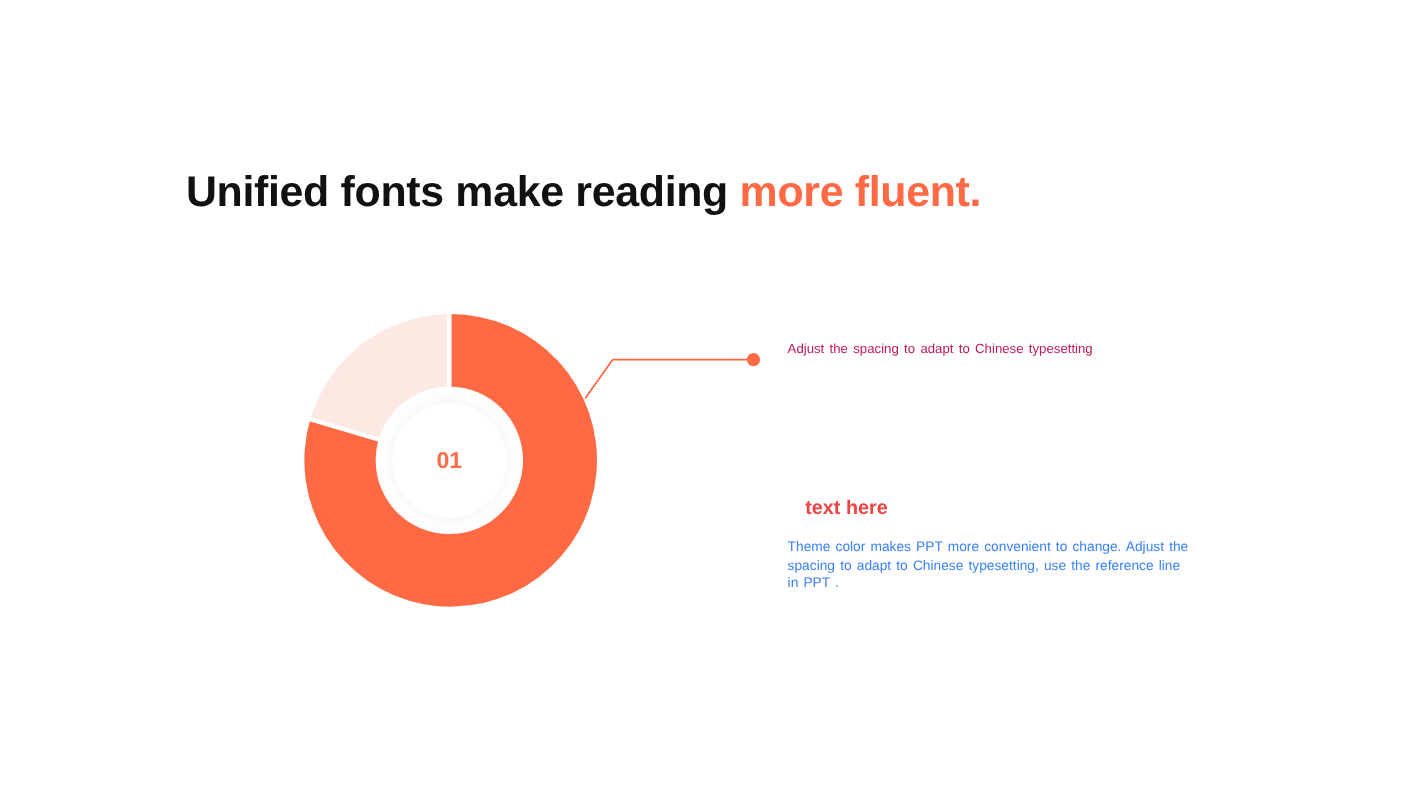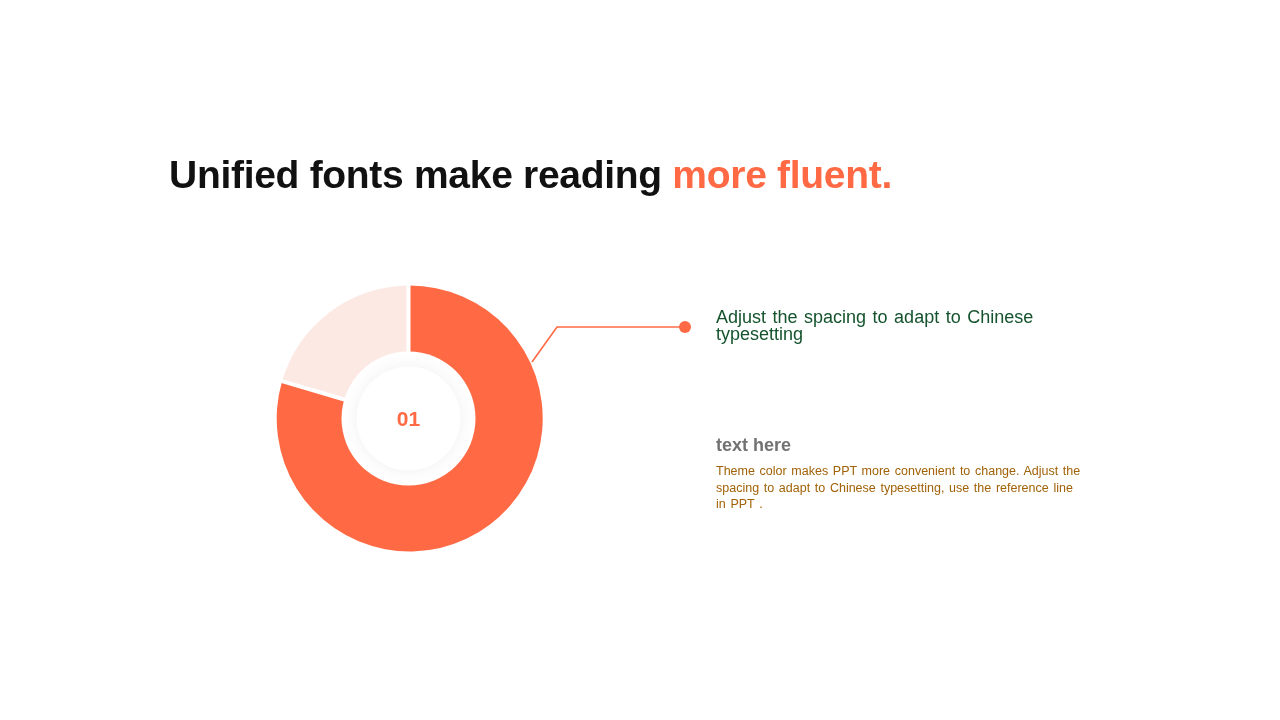--- a/index.html
+++ b/index.html
@@ -80,43 +80,43 @@
     width: 400px;
   }
   .callout-a .big {
     font-size: 32px;
     font-weight: bold;
     color: #FF6A45;
     line-height: 38px;
     margin: 0;
   }
   .callout-a .sub {
-    font-size: 18px;
-    color: #14532d;
+    font-size: 12px;
+    color: #be185d;
     line-height: 17px;
     margin: 5px 0 0 0;
     word-spacing: 1.5px;
   }
 
   .callout-b {
     position: absolute;
     left: 716px;
     top: 433px;
     width: 368px;
   }
   .callout-b .head {
     font-size: 18px;
     font-weight: bold;
-    color: #737373;
+    color: #ef4444;
     line-height: 24px;
-    margin: 0;
+    margin: 16px;
   }
   .callout-b .body {
     font-size: 12.5px;
-    color: #a16207;
+    color: #3b82f6;
     line-height: 16.5px;
     margin: 6px 0 0 0;
     word-spacing: 1.2px;
   }
 </style>
 </head>
 <body>
 
 <div class="slide-title">
   <span>Unified fonts make reading </span><span class="accent">more fluent.</span>

